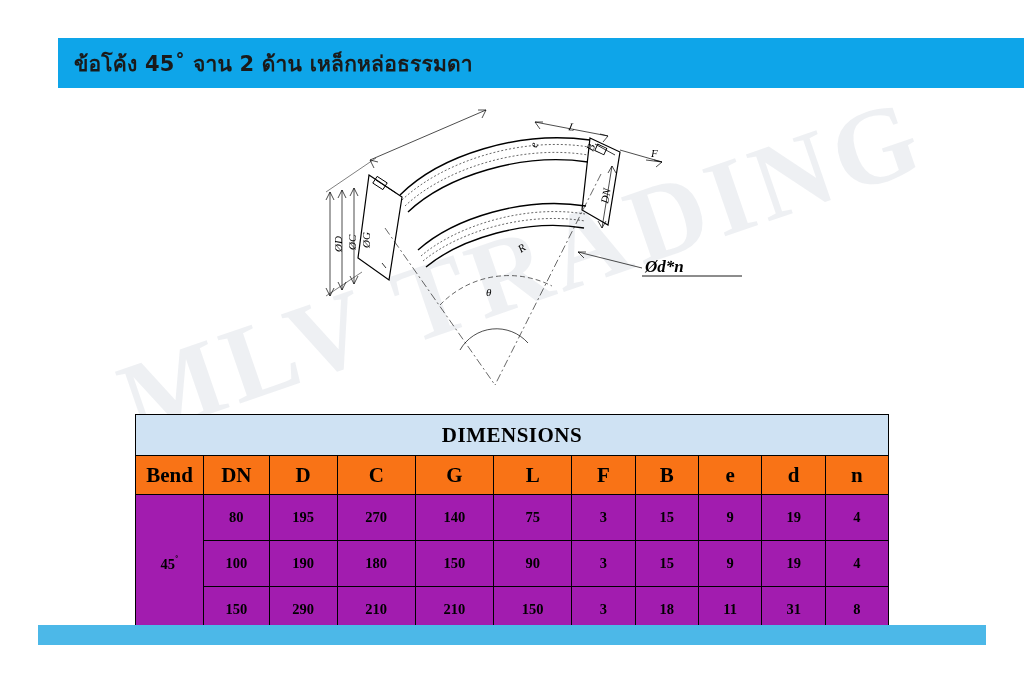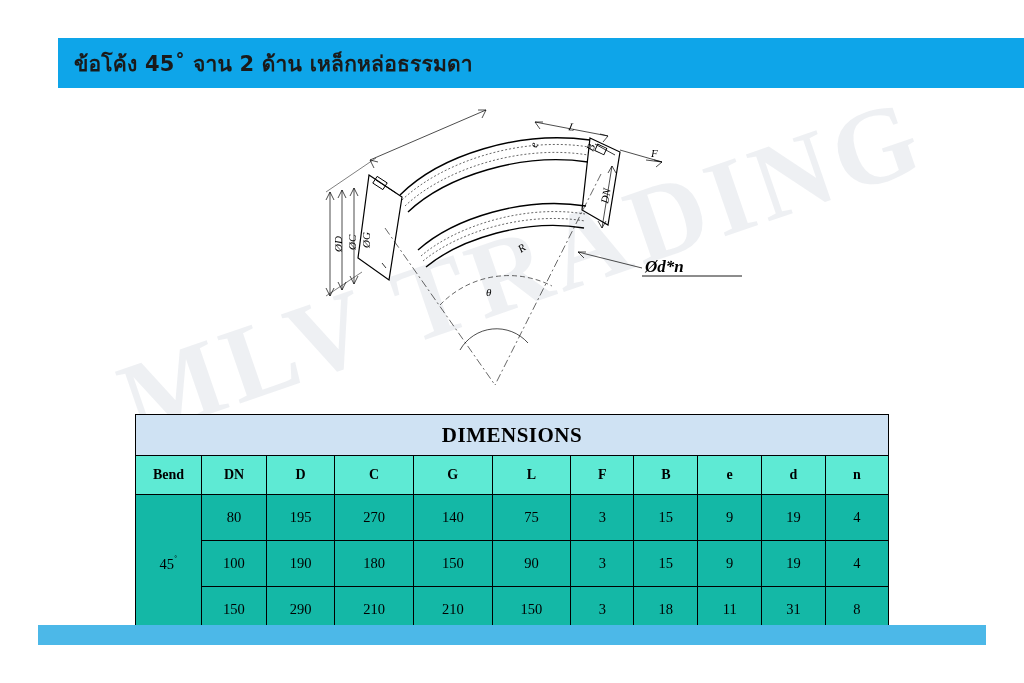--- a/index.html
+++ b/index.html
@@ -88,30 +88,30 @@
     vertical-align: middle;
   }
   .dim-title {
     background: #cfe2f3;
     font-size: 21px;
     font-weight: bold;
     height: 38px;
     letter-spacing: 0.5px;
   }
   .dim-head th {
-    background: #5eead4;
-    font-size: 14px;
+    background: #f97316;
+    font-size: 21px;
     font-weight: bold;
     height: 36px;
   }
   .dim-table td {
     font-size: 14.5px;
-    font-weight: normal;
+    font-weight: bold;
     height: 43px;
-    background: #14b8a6;
+    background: #a21caf;
   }
   .bend-cell {
     font-size: 15px;
     font-weight: bold;
     margin-top: 13px;
   }
   .col-bend { width: 68px; }
   .col-dn   { width: 68px; }
   .col-d    { width: 72px; }
   .col-c    { width: 84px; }

